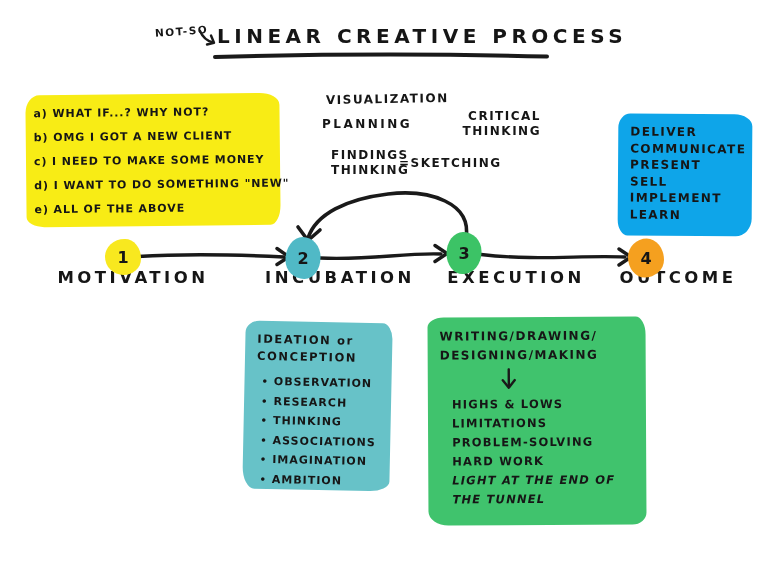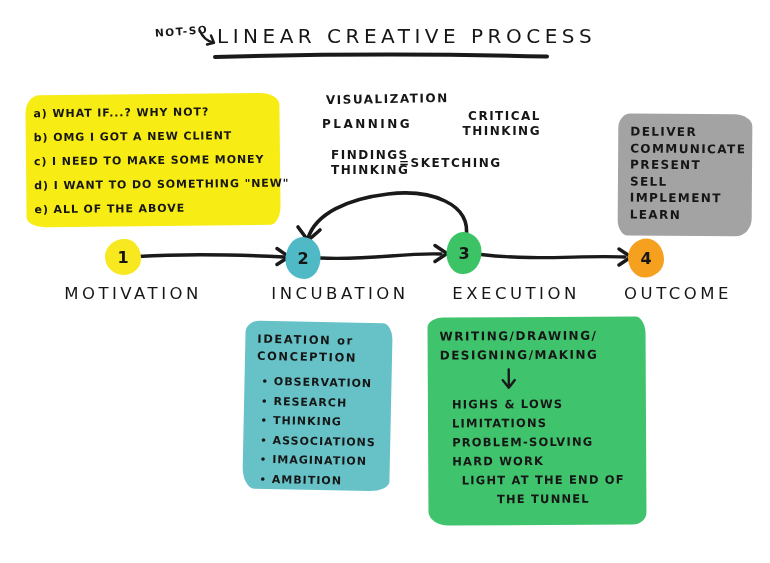--- a/index.html
+++ b/index.html
@@ -15,21 +15,21 @@
   }
 
   
   .title-prefix {
     position: absolute; left: 155px; top: 25px;
     font-size: 10.5px; font-weight: 700; letter-spacing: 1.5px;
     transform: rotate(-4deg);
   }
   .title-main {
     position: absolute; left: 217px; top: 24px;
-    font-size: 20px; font-weight: 400; letter-spacing: 4.5px;
+    font-size: 20px; font-weight: 700; letter-spacing: 4.5px;
     white-space: nowrap;
   }
 
   
   .box {
     position: absolute;
     padding: 8px 10px;
   }
   .box-yellow {
     left: 26px; top: 94px; width: 254px; height: 132px;
@@ -37,21 +37,21 @@
     border-radius: 14px 20px 10px 18px / 18px 12px 20px 10px;
     transform: rotate(-0.6deg);
     padding: 7px 8px;
   }
   .box-yellow p {
     font-size: 11px; font-weight: 700; letter-spacing: 0.9px;
     line-height: 24px; white-space: nowrap;
   }
   .box-orange {
     left: 618px; top: 114px; width: 134px; height: 122px;
-    background: #a3a3a3;
+    background: #0ea5e9;
     border-radius: 12px 18px 16px 10px / 14px 12px 18px 16px;
     transform: rotate(0.4deg);
     padding: 10px 12px;
   }
   .box-orange p {
     font-size: 12px; font-weight: 700; letter-spacing: 1.4px;
     line-height: 16.5px; white-space: nowrap;
   }
   .box-teal {
     left: 244px; top: 322px; width: 147px; height: 168px;
@@ -80,21 +80,21 @@
   }
   .box-green .box-title p {
     font-size: 12px; font-weight: 700; letter-spacing: 1.5px;
     line-height: 19px; white-space: nowrap;
   }
   .green-items { margin-top: 2px; padding-left: 12px; }
   .green-items p {
     font-size: 11.5px; font-weight: 700; letter-spacing: 1.2px;
     line-height: 19px;
   }
-  .green-items p:last-child { text-align: center; }
+  .green-items p:last-child { text-align: left; font-style: italic; }
   .down-arrow-wrap { margin: 3px 0 3px 60px; height: 24px; }
 
   
   .note {
     position: absolute;
     font-size: 12px; font-weight: 700; letter-spacing: 1.5px;
     line-height: 15px;
   }
   .note-visualization { left: 326px; top: 92px; transform: rotate(-1deg); }
   .note-planning { left: 322px; top: 117px; letter-spacing: 2.5px; }
@@ -113,23 +113,23 @@
   .dot-1 { left: 123px; top: 257px; width: 36px; height: 36px;
            background: #f8e81f; border-radius: 55% 45% 50% 52% / 50% 55% 45% 52%; }
   .dot-2 { left: 303px; top: 258px; width: 35px; height: 42px;
            background: #50b9c6; border-radius: 50% 52% 46% 54% / 55% 48% 52% 45%; }
   .dot-3 { left: 464px; top: 253px; width: 35px; height: 42px;
            background: #3cc366; border-radius: 48% 54% 52% 46% / 52% 46% 54% 50%; }
   .dot-4 { left: 646px; top: 258px; width: 36px; height: 39px;
            background: #f5a01f; border-radius: 52% 48% 54% 46% / 48% 55% 45% 52%; }
 
   .stage-label {
-    position: absolute; top: 284px;
+    position: absolute; top: 268px;
     transform: translateX(-50%);
-    font-size: 16.5px; font-weight: 400; letter-spacing: 3.5px;
+    font-size: 16.5px; font-weight: 700; letter-spacing: 3.5px;
     white-space: nowrap;
   }
   .label-1 { left: 133px; }
   .label-2 { left: 340px; }
   .label-3 { left: 516px; text-align: center; }
   .label-4 { left: 678px; }
 
   .overlay-svg {
     position: absolute; left: 0; top: 0;
     width: 770px; height: 563px;

